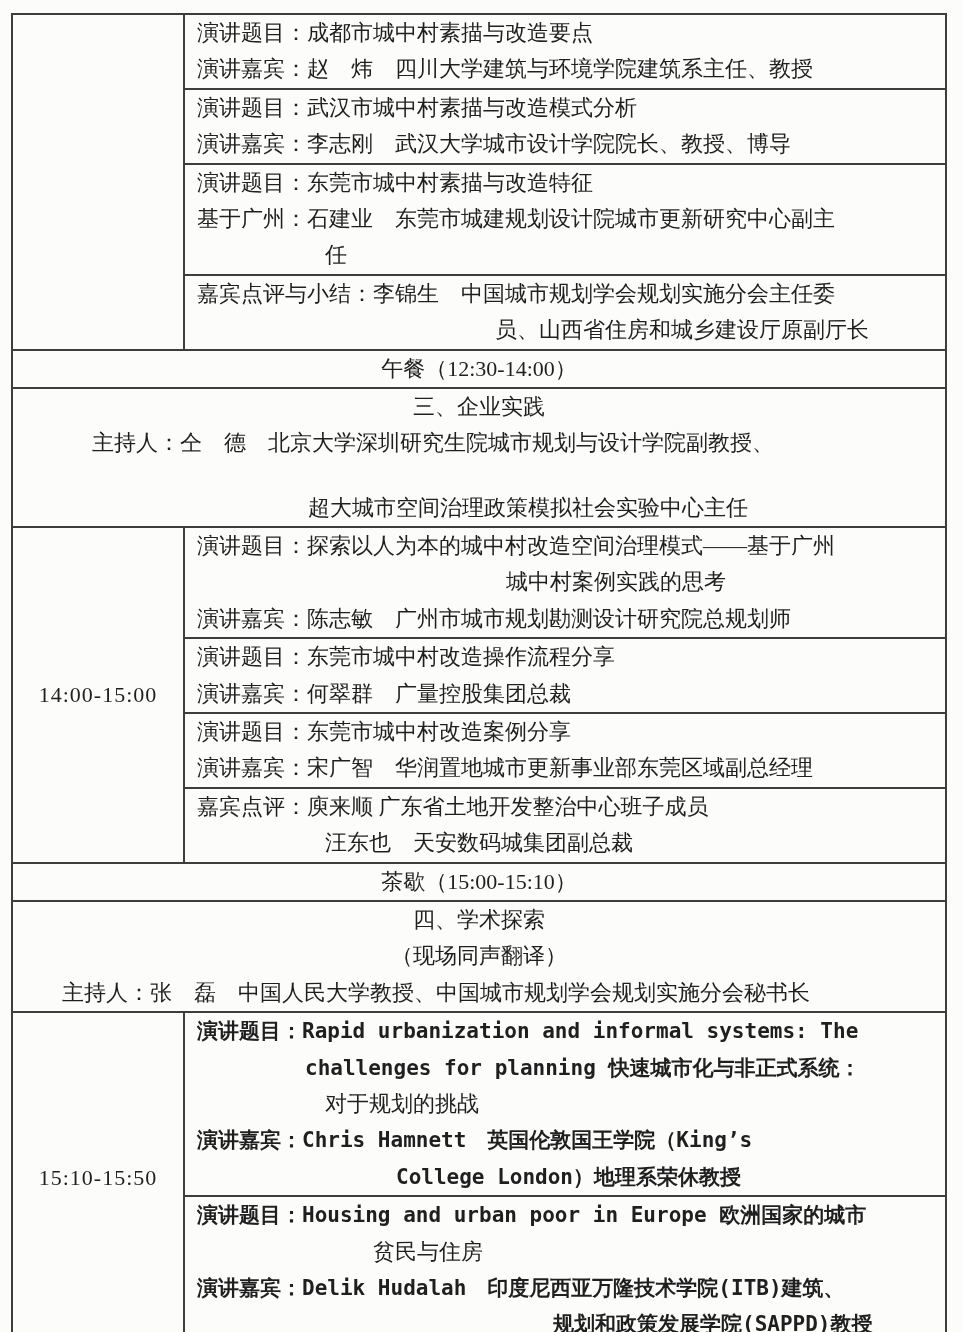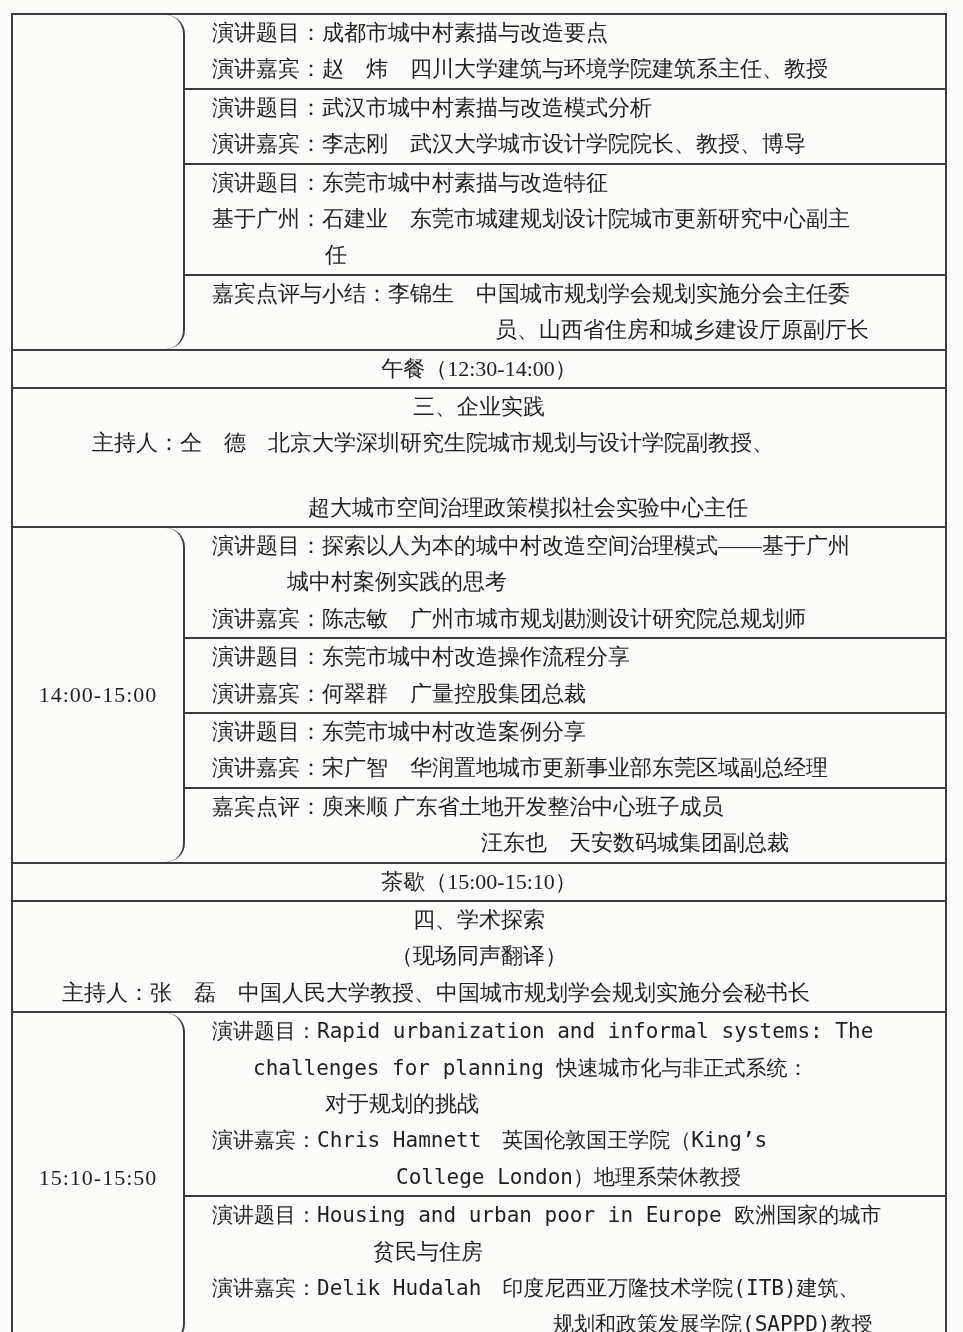--- a/index.html
+++ b/index.html
@@ -25,35 +25,34 @@
   }
   .band{overflow:hidden;}
   .band:not(:last-child){border-bottom:2px solid var(--border);}
   .band.grid{display:flex;align-items:stretch;}
   .time-cell{
     flex:0 0 170px;width:170px;
     border-right:2px solid var(--border);
     display:flex;align-items:center;justify-content:center;
     font-size:22px;
     letter-spacing:1px;
-    border-radius:19px;
   }
   .rows{flex:1 1 auto;min-width:0;display:flex;flex-direction:column;justify-content:space-between;}
   .subrow:not(:last-child){border-bottom:2px solid var(--border);}
   .line{
     font-size:22px;
     line-height:36.4px;
     height:36.4px;
     white-space:pre;
     overflow:hidden;
   }
-  .grid .line{padding-left:27px;}
+  .grid .line{padding-left:12px;}
   .line.center{text-align:center;padding-left:0;}
   .line.bold, .line b{font-weight:normal;}
-  .line.mono{font-family:"DejaVu Sans Mono","Liberation Mono",monospace;font-size:21px;}
+  .line.mono{font-family:"DejaVu Sans Mono","Liberation Mono",monospace;font-size:21px;font-weight:bold;}
 </style>
 </head>
 <body>
 
 <div class="page">
   <div class="agenda-table" id="table-root">
       <div class="band grid">
         <div class="time-cell">
           <span></span>
         </div>
@@ -85,53 +84,53 @@
         <div class="line" style="padding-left: 79px;"><b>主持人：</b>仝　德　北京大学深圳研究生院城市规划与设计学院副教授、</div>
         <div class="line" style="padding-left: 295px; margin-top: 28px;">超大城市空间治理政策模拟社会实验中心主任</div>
       </div>
       <div class="band grid">
         <div class="time-cell">
           <span>14:00-15:00</span>
         </div>
         <div class="rows">
           <div class="subrow">
             <div class="line">演讲题目：探索以人为本的城中村改造空间治理模式——基于广州</div>
-            <div class="line" style="padding-left: 102px;">城中村案例实践的思考</div>
+            <div class="line" style="padding-left: 102px; text-align: center;">城中村案例实践的思考</div>
             <div class="line">演讲嘉宾：陈志敏　广州市城市规划勘测设计研究院总规划师</div>
           </div>
           <div class="subrow">
             <div class="line">演讲题目：东莞市城中村改造操作流程分享</div>
             <div class="line">演讲嘉宾：何翠群　广量控股集团总裁</div>
           </div>
           <div class="subrow">
             <div class="line">演讲题目：东莞市城中村改造案例分享</div>
             <div class="line">演讲嘉宾：宋广智　华润置地城市更新事业部东莞区域副总经理</div>
           </div>
           <div class="subrow">
             <div class="line">嘉宾点评：庾来顺 广东省土地开发整治中心班子成员</div>
-            <div class="line" style="padding-left: 140px; text-align: center;">汪东也　天安数码城集团副总裁</div>
+            <div class="line" style="padding-left: 140px;">汪东也　天安数码城集团副总裁</div>
           </div>
         </div>
       </div>
       <div class="band full">
         <div class="line center bold">茶歇（15:00-15:10）</div>
       </div>
       <div class="band full">
         <div class="line center bold">四、学术探索</div>
         <div class="line center bold">（现场同声翻译）</div>
         <div class="line" style="padding-left: 49px;"><b>主持人：</b>张　磊　中国人民大学教授、中国城市规划学会规划实施分会秘书长</div>
       </div>
       <div class="band grid">
         <div class="time-cell">
           <span>15:10-15:50</span>
         </div>
         <div class="rows">
           <div class="subrow">
             <div class="line mono">演讲题目：Rapid urbanization and informal systems: The</div>
-            <div class="line mono" style="padding-left: 68px;">challenges for planning 快速城市化与非正式系统：</div>
+            <div class="line mono" style="padding-left: 120px;">challenges for planning 快速城市化与非正式系统：</div>
             <div class="line" style="padding-left: 140px;">对于规划的挑战</div>
             <div class="line mono">演讲嘉宾：Chris Hamnett　英国伦敦国王学院（King’s</div>
             <div class="line mono" style="padding-left: 211px;">College London）地理系荣休教授</div>
           </div>
           <div class="subrow">
             <div class="line mono">演讲题目：Housing and urban poor in Europe 欧洲国家的城市</div>
             <div class="line" style="padding-left: 140px; margin-left: 48px;">贫民与住房</div>
             <div class="line mono">演讲嘉宾：Delik Hudalah　印度尼西亚万隆技术学院(ITB)建筑、</div>
             <div class="line mono" style="padding-left: 368px;">规划和政策发展学院(SAPPD)教授</div>
           </div>

